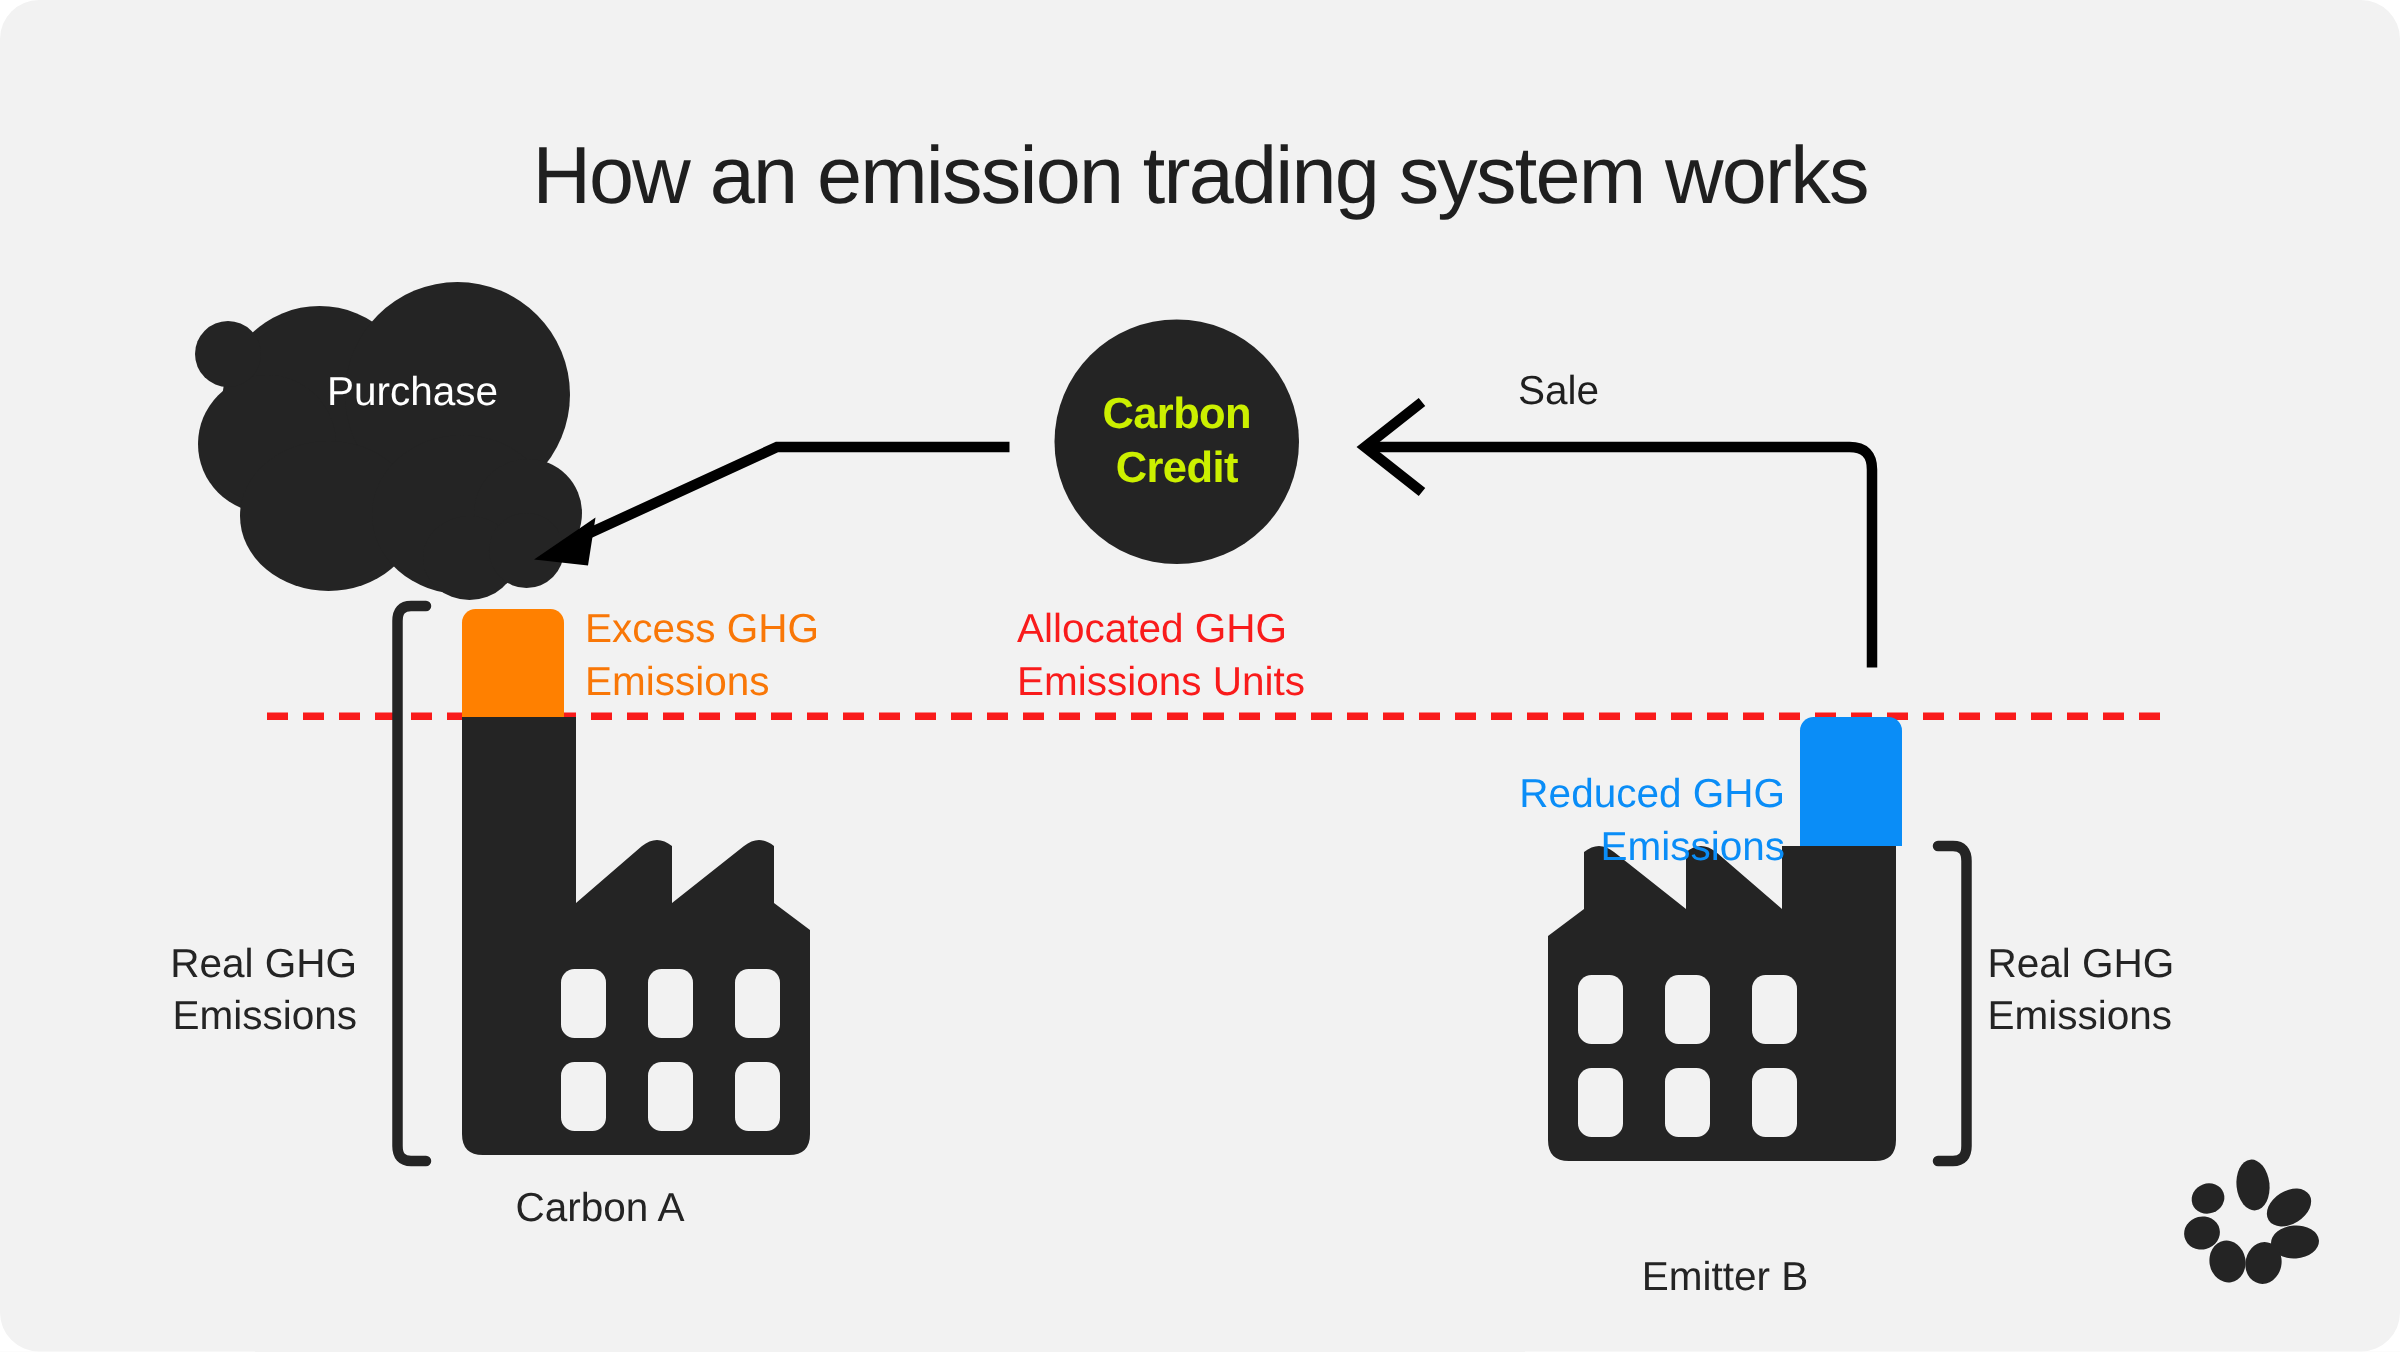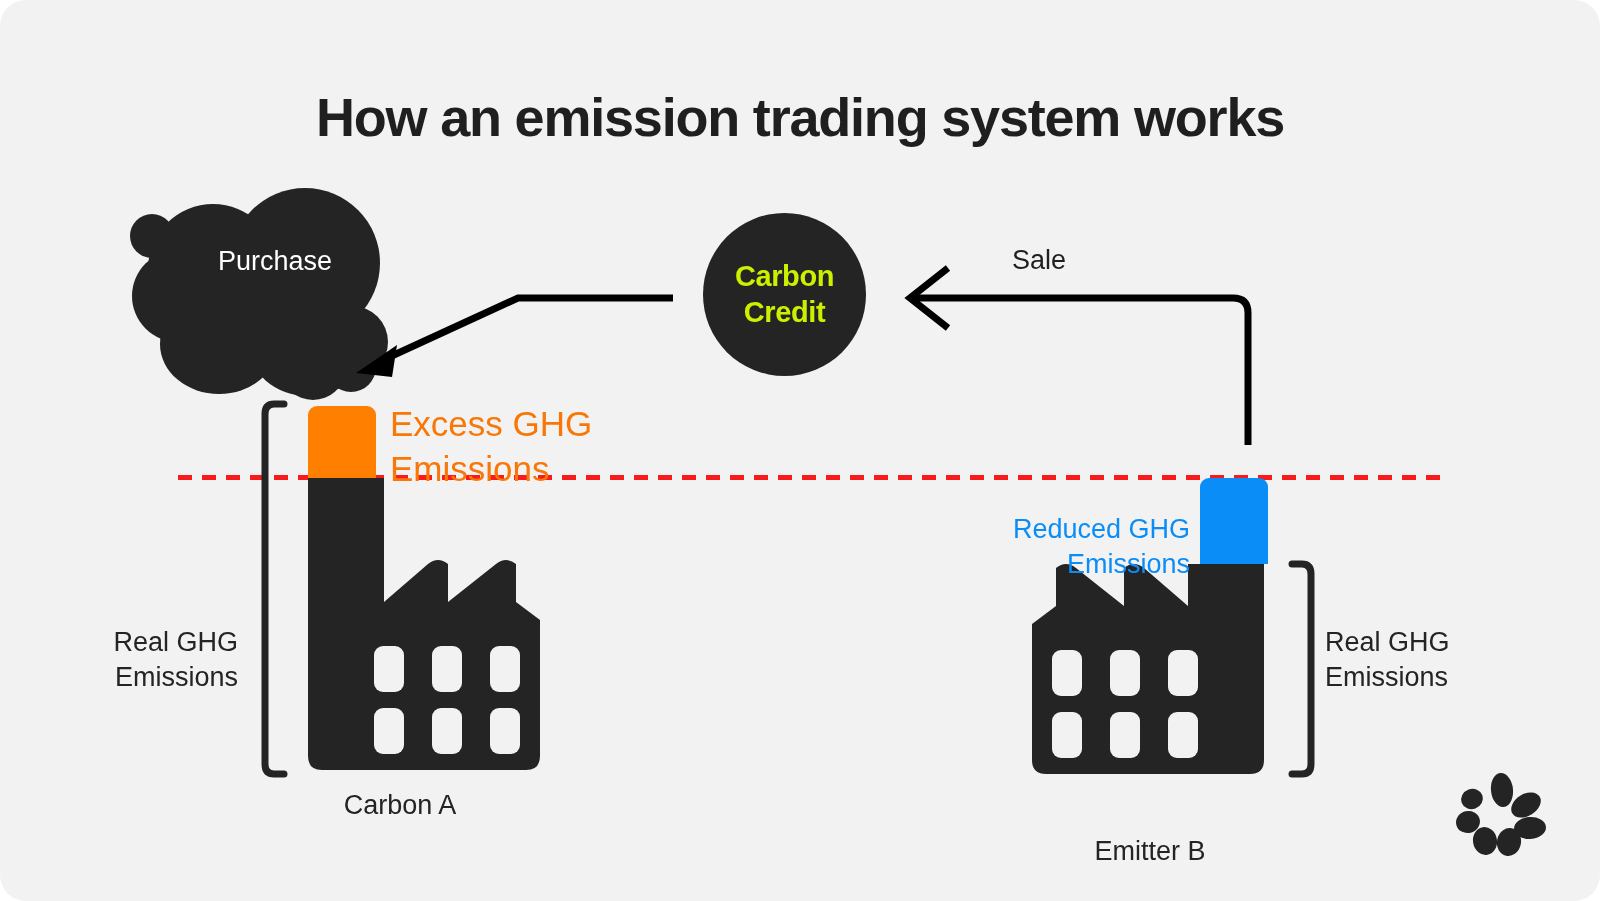--- a/index.html
+++ b/index.html
@@ -23,21 +23,21 @@
     overflow: hidden;
   }
   .abs { position: absolute; }
 
   
   #title {
     left: 0; top: 88px;
     width: 1600px;
     text-align: center;
     font-size: 54px;
-    font-weight: bold;
+    font-weight: normal;
     letter-spacing: -1.2px;
     color: #1F1F1F;
     line-height: 1.1;
   }
 
   
   #smoke-cloud { left: 130px; top: 186px; width: 290px; height: 210px; }
   #smoke-cloud .puff {
     position: absolute;
     background: #242424;
@@ -101,21 +101,21 @@
   }
   #reduced-block {
     left: 1200px; top: 478px;
     width: 68px; height: 86px;
     background: #0A8DF7;
     border-radius: 9px 9px 0 0;
   }
 
   
   .lbl { line-height: 1.28; white-space: pre-line; }
-  #excess-label   { left: 390px; top: 402px; font-size: 35px; color: #F97707; }
+  #excess-label   { left: 390px; top: 402px; font-size: 27px; color: #F97707; }
   #allocated-label{ left: 678px; top: 402px; font-size: 27px; color: #F91B1B; }
   #reduced-label  { left: 900px; top: 512px; width: 290px; text-align: right; font-size: 27px; color: #0A8DF7; }
   #real-ghg-left  { left: 20px; top: 625px; width: 218px; text-align: right; font-size: 27px; color: #242424; }
   #real-ghg-right { left: 1325px; top: 625px; font-size: 27px; color: #242424; }
   #emitter-a-label{ left: 300px; top: 790px; width: 200px; text-align: center; font-size: 27px; color: #242424; }
   #emitter-b-label{ left: 1050px; top: 836px; width: 200px; text-align: center; font-size: 27px; color: #242424; }
 
   
   #bracket-left  { left: 258px; top: 399px; }
   #bracket-right { left: 1288px; top: 559px; }
@@ -206,20 +206,22 @@
 
   <svg id="bracket-left" class="abs" width="30" height="380" viewBox="0 0 30 380">
     <path d="M 26 5 L 16 5 Q 7 5 7 15 L 7 365 Q 7 375 16 375 L 26 375" fill="none" stroke="#242424" stroke-width="7" stroke-linecap="round"></path>
   </svg>
   <svg id="bracket-right" class="abs" width="30" height="220" viewBox="0 0 30 220">
     <path d="M 4 5 L 14 5 Q 23 5 23 15 L 23 205 Q 23 215 14 215 L 4 215" fill="none" stroke="#242424" stroke-width="7" stroke-linecap="round"></path>
   </svg>
 
   <div id="excess-label" class="abs lbl">Excess GHG
 Emissions</div>
+  <div id="allocated-label" class="abs lbl">Allocated GHG
+Emissions Units</div>
   <div id="reduced-label" class="abs lbl">Reduced GHG
 Emissions</div>
   <div id="real-ghg-left" class="abs lbl">Real GHG
 Emissions</div>
   <div id="real-ghg-right" class="abs lbl">Real GHG
 Emissions</div>
   <div id="emitter-a-label" class="abs">Carbon A</div>
   <div id="emitter-b-label" class="abs">Emitter B</div>
 
   <svg id="brand-logo" class="abs" width="96" height="92" viewBox="0 0 96 92">

